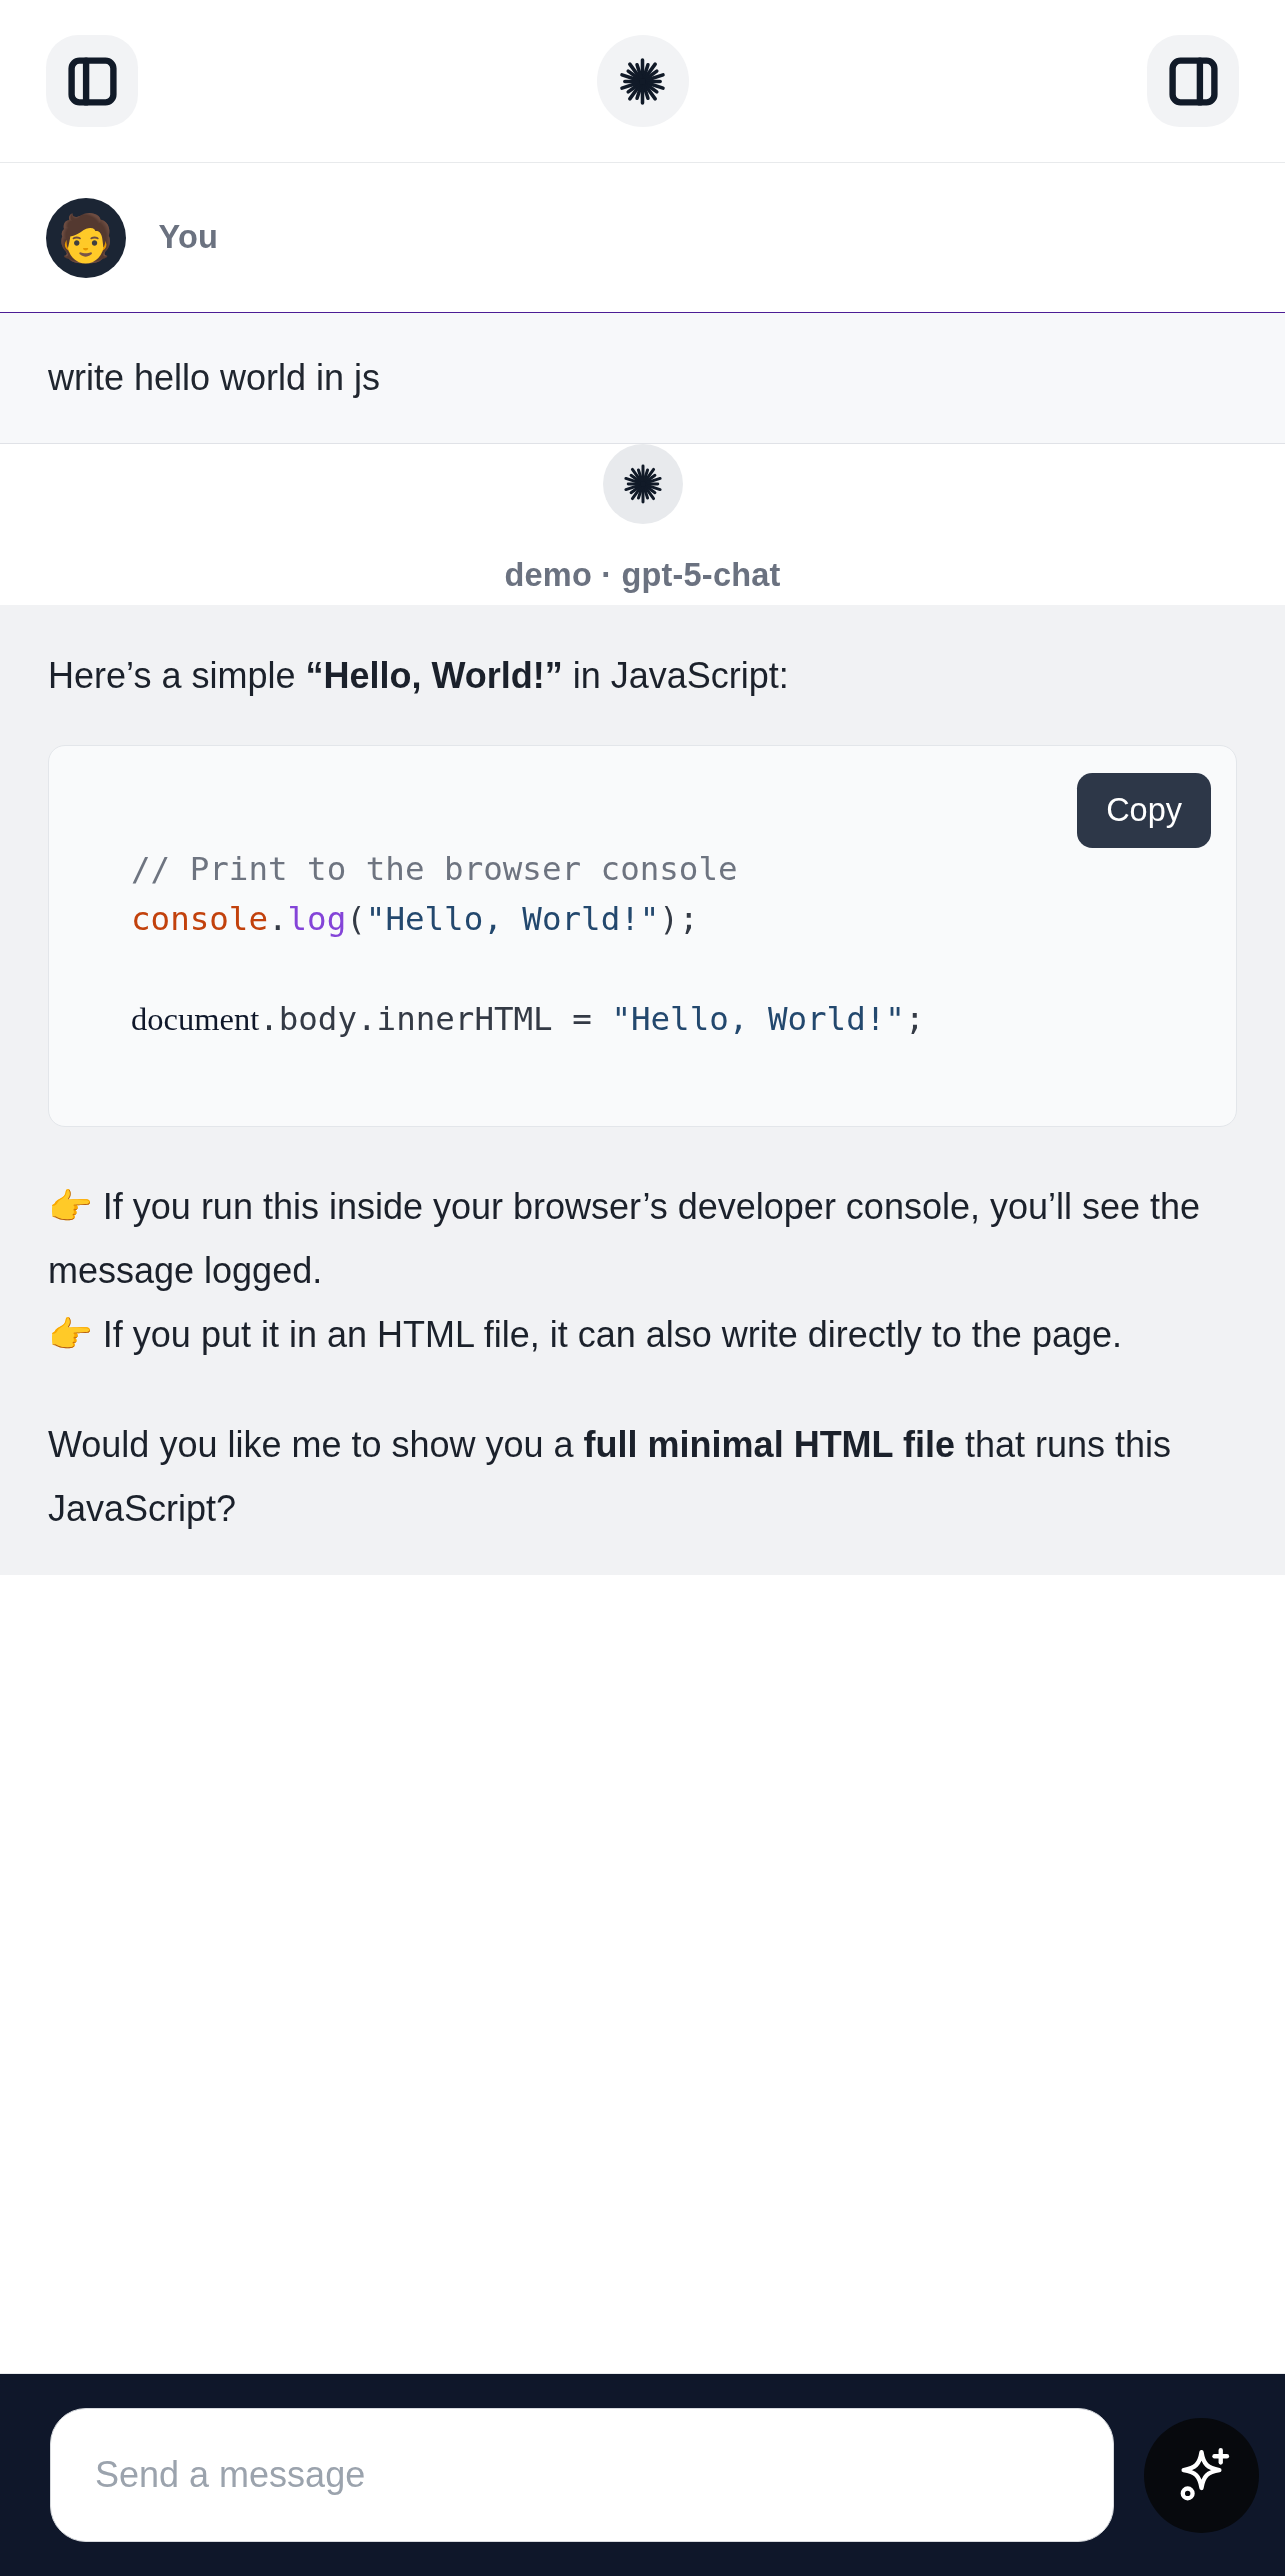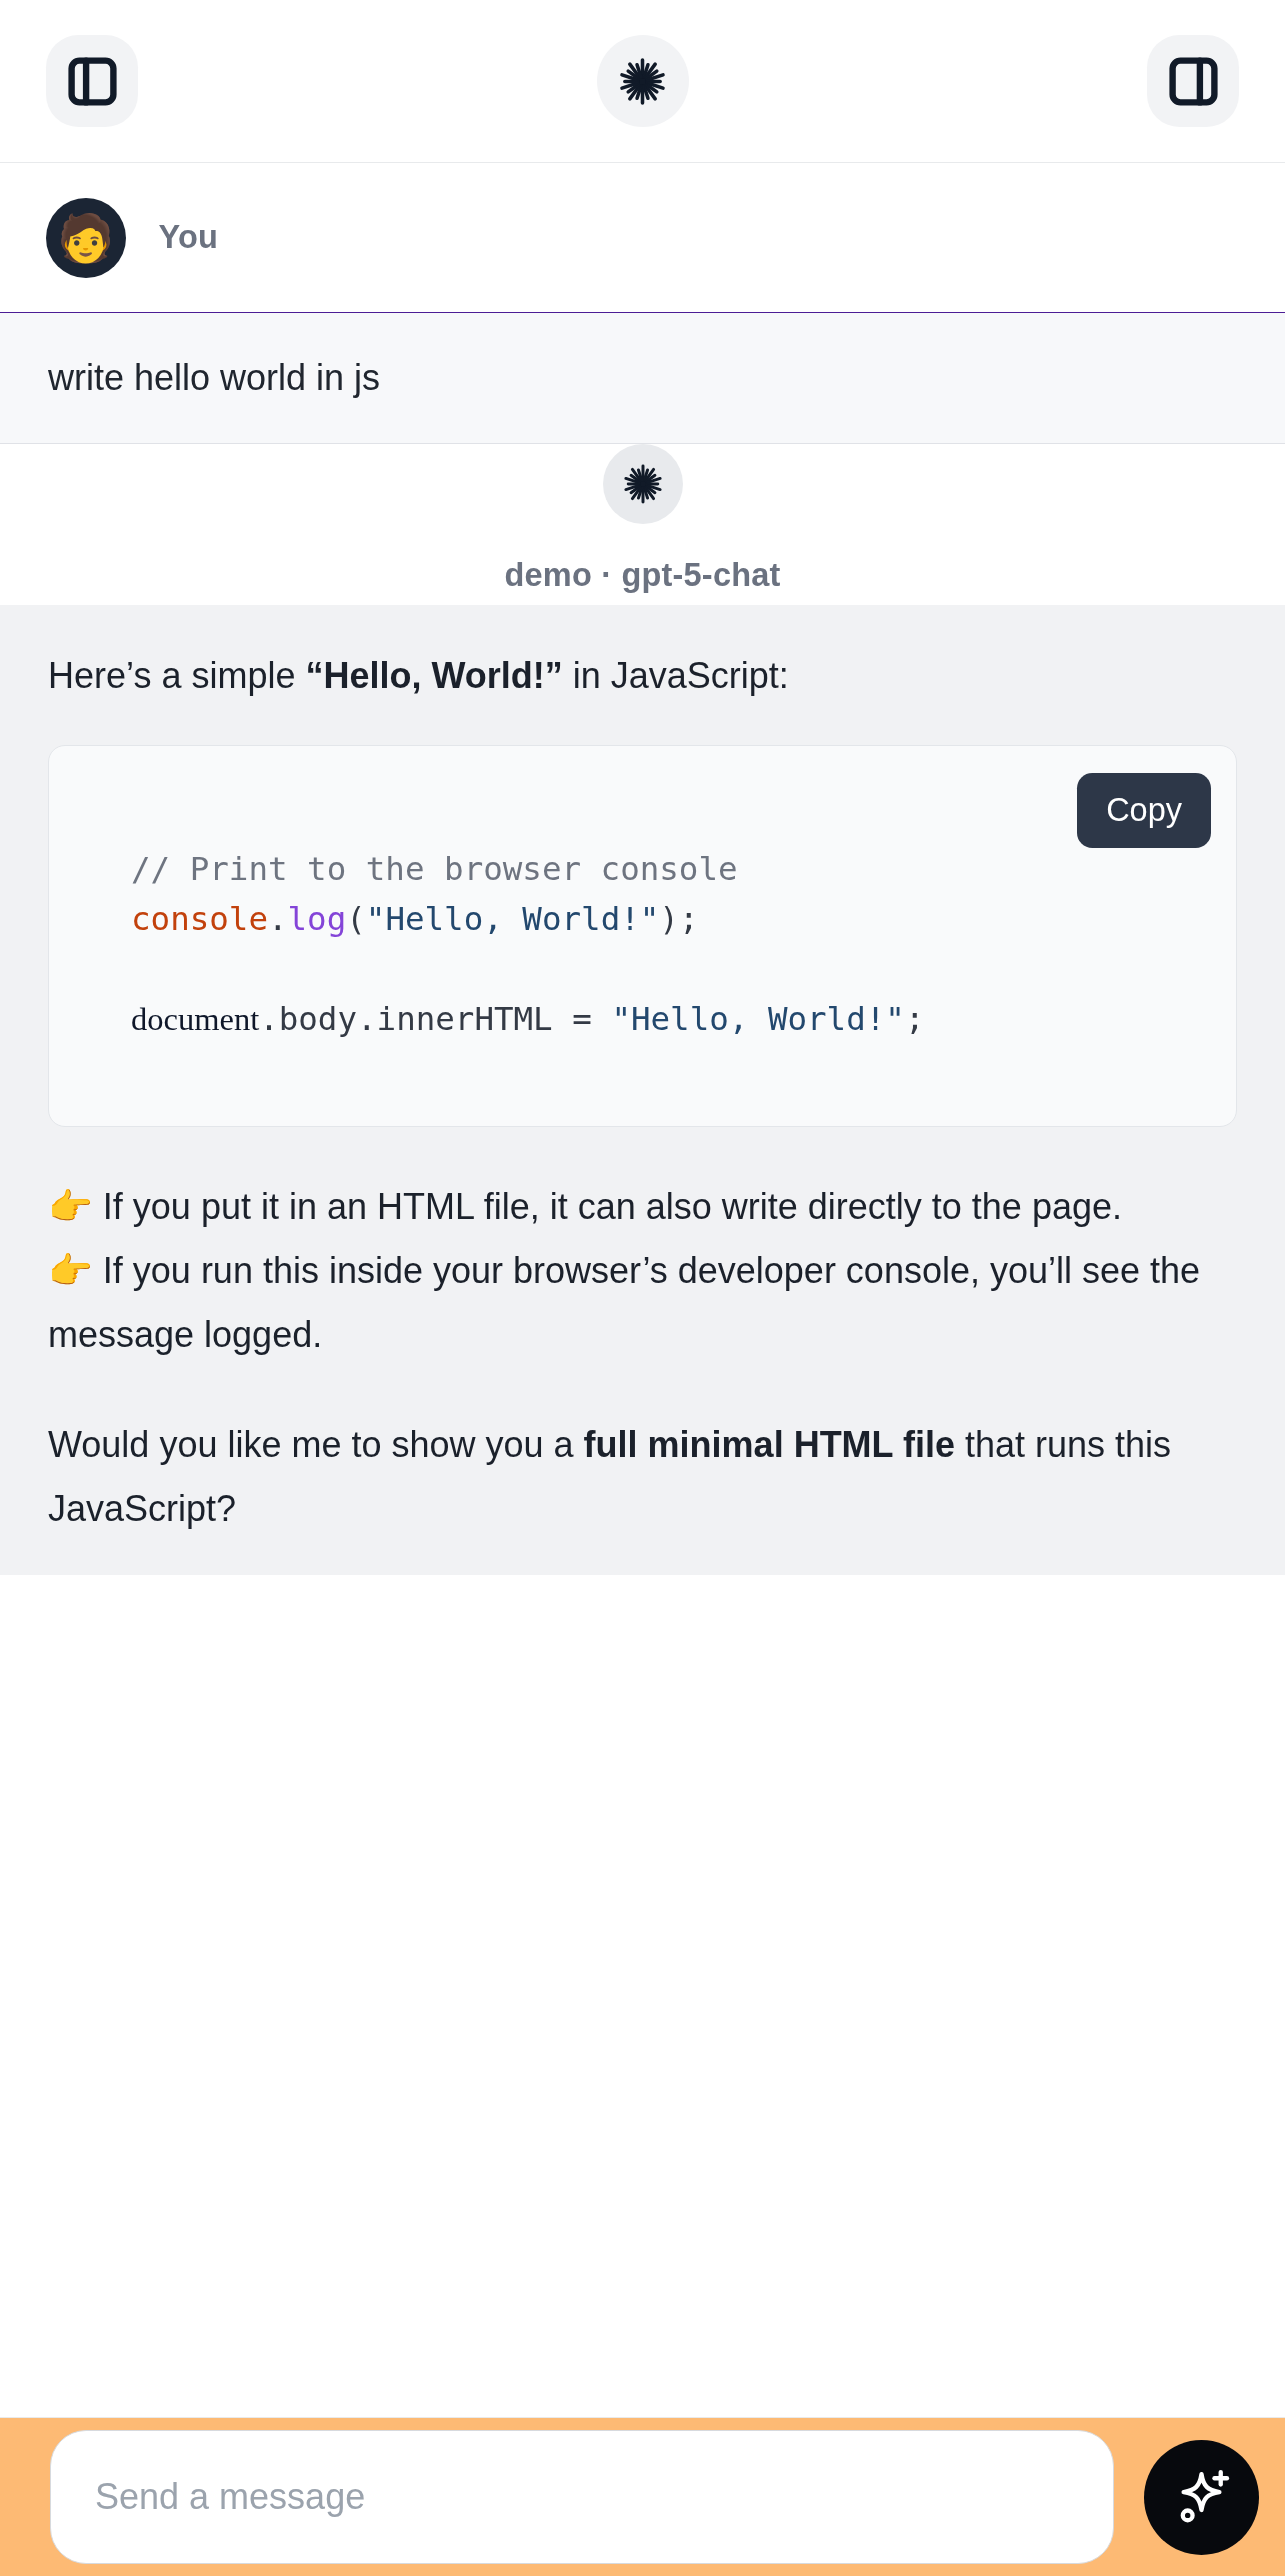--- a/index.html
+++ b/index.html
@@ -119,22 +119,22 @@
     cursor: pointer;
   }
 
   .p-tips { margin-top: 48px; font-size: 36px; line-height: 64px; color: #1b212b; }
   .p-question { margin-top: 46px; font-size: 36px; line-height: 64px; color: #1b212b; }
 
   
   .composer {
     position: absolute;
     left: 0; right: 0; bottom: 0;
-    height: 159px;
-    background: #fdba74;
+    height: 203px;
+    background: #0f172a;
     border-top: 1px solid var(--divider, #e8eaec);
     display: flex;
     align-items: center;
     gap: 30px;
     padding: 0 26px 0 50px;
   }
   .composer-input {
     flex: 1;
     height: 134px;
     background: #ffffff;
@@ -255,22 +255,22 @@
     <button class="copy-btn">Copy</button>
     <div>
         <div class="code-line"><span style="color: rgb(110, 116, 128);">// Print to the browser console</span></div>
         <div class="code-line"><span style="color: #c2410c;">console</span><span style="color: rgb(52, 58, 69);">.</span><span style="color: rgb(132, 68, 216);">log</span><span style="color: rgb(52, 58, 69);">(</span><span style="color: rgb(35, 72, 110);">"Hello, World!"</span><span style="color: rgb(52, 58, 69);">);</span></div>
         <div class="code-line"></div>
         <div class="code-line"><span style="color: #0f172a; font-family: Liberation Serif, serif;">document</span><span style="color: rgb(52, 58, 69);">.body.innerHTML = </span><span style="color: rgb(35, 72, 110);">"Hello, World!"</span><span style="color: rgb(52, 58, 69);">;</span></div>
       </div>
   </div>
 
   <div class="p-tips">
+      <div class="tip-line"><span>👉 If you run this inside your browser’s developer console, you’ll see the message logged.</span></div>
       <div class="tip-line"><span>👉 If you put it in an HTML file, it can also write directly to the page.</span></div>
-      <div class="tip-line"><span>👉 If you run this inside your browser’s developer console, you’ll see the message logged.</span></div>
     </div>
 
   <p class="p-question"><span>Would you like me to show you a </span><span style="font-weight: 700;">full minimal HTML file</span><span> that runs this JavaScript?</span></p>
 </div>
 
 <footer class="composer">
   <input class="composer-input" type="text" placeholder="Send a message" style="">
   <button class="send-btn">
     <svg class="sparkles-icon" viewBox="0 0 24 24">
       <path d="M12 3.4 C12.7 7.8 14.2 9.3 18.6 10 C14.2 10.7 12.7 12.2 12 16.6 C11.3 12.2 9.8 10.7 5.4 10 C9.8 9.3 11.3 7.8 12 3.4 Z"></path>

